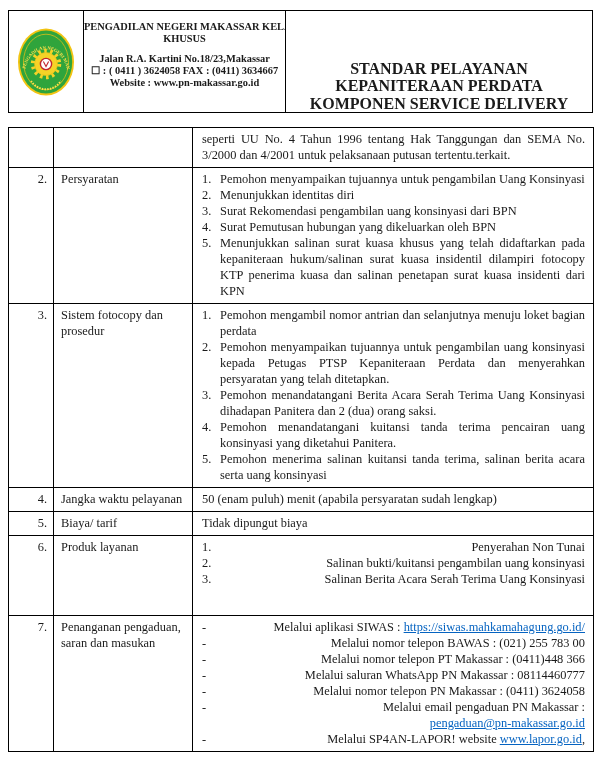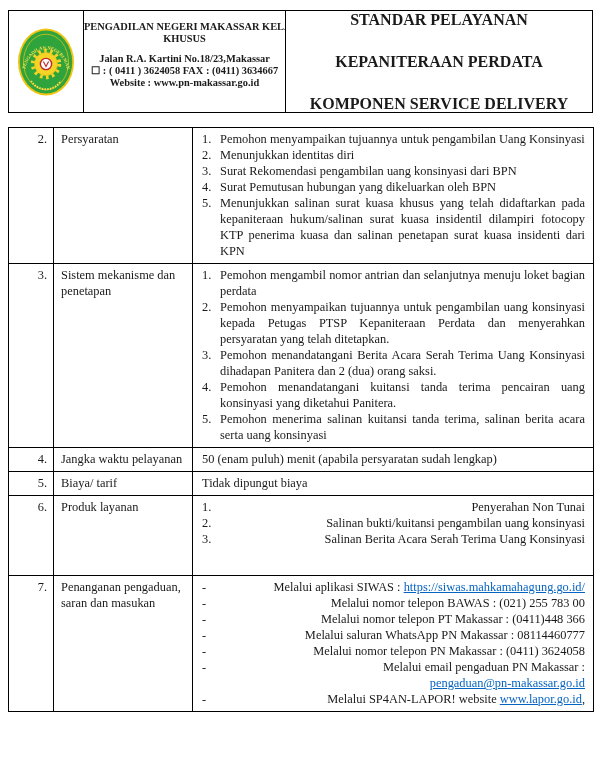--- a/index.html
+++ b/index.html
@@ -16,21 +16,21 @@
   .hcell { box-sizing:border-box; border-right:1.6px solid #000; }
   .logo-cell { width:75px; display:flex; align-items:center; justify-content:center; }
   .info-cell {
     width:202px; text-align:center; font-weight:bold;
     font-size:10.4px; line-height:12px; padding-top:10px; overflow:hidden;
   }
   .info-cell .nw { white-space:nowrap; }
   .contact-block { margin-top:8px; }
   .title-cell {
     flex:1; border-right:none; display:flex; flex-direction:column;
-    justify-content:space-between; text-align:center;
+    justify-content:flex-end; text-align:center;
     font-weight:bold; font-size:16px; line-height:17.5px;
   }
   a.link, .link { color:#0563C1; text-decoration:underline; cursor:pointer; }
   .link.bold { font-weight:normal; }
   
   table.svc {
     position:absolute; left:8px; top:127px; width:585px;
     border-collapse:collapse; table-layout:fixed;
     font-size:12.4px; line-height:16px;
   }
@@ -90,20 +90,27 @@
   </div>
 
   <table class="svc">
     <colgroup>
         <col style="width:45px">
         <col style="width:139px">
         <col style="width:401px">
       </colgroup>
     <tbody>
         <tr>
+          <td class="num"></td>
+          <td class="cat"></td>
+          <td class="content justify">
+            <div class="para">seperti UU No. 4 Tahun 1996 tentang Hak Tanggungan dan SEMA No. 3/2000 dan 4/2001 untuk pelaksanaan putusan tertentu.terkait.</div>
+          </td>
+        </tr>
+        <tr>
           <td class="num">2.</td>
           <td class="cat">Persyaratan</td>
           <td class="content justify">
             <div class="li">
               <span class="marker">1.</span>
               <div class="txt">Pemohon menyampaikan tujuannya untuk pengambilan Uang Konsinyasi</div>
             </div>
             <div class="li">
               <span class="marker">2.</span>
               <div class="txt">Menunjukkan identitas diri</div>
@@ -117,21 +124,21 @@
               <div class="txt">Surat Pemutusan hubungan yang dikeluarkan oleh BPN</div>
             </div>
             <div class="li">
               <span class="marker">5.</span>
               <div class="txt">Menunjukkan salinan surat kuasa khusus yang telah didaftarkan pada kepaniteraan hukum/salinan surat kuasa insidentil dilampiri fotocopy KTP penerima kuasa dan salinan penetapan surat kuasa insidenti dari KPN</div>
             </div>
           </td>
         </tr>
         <tr>
           <td class="num">3.</td>
-          <td class="cat">Sistem mekanisme dan penetapan</td>
+          <td class="cat">Sistem fotocopy dan prosedur</td>
           <td class="content justify">
             <div class="li">
               <span class="marker">1.</span>
               <div class="txt">Pemohon mengambil nomor antrian dan selanjutnya menuju loket bagian perdata</div>
             </div>
             <div class="li">
               <span class="marker">2.</span>
               <div class="txt">Pemohon menyampaikan tujuannya untuk pengambilan uang konsinyasi kepada Petugas PTSP Kepaniteraan Perdata dan menyerahkan persyaratan yang telah ditetapkan.</div>
             </div>
             <div class="li">

